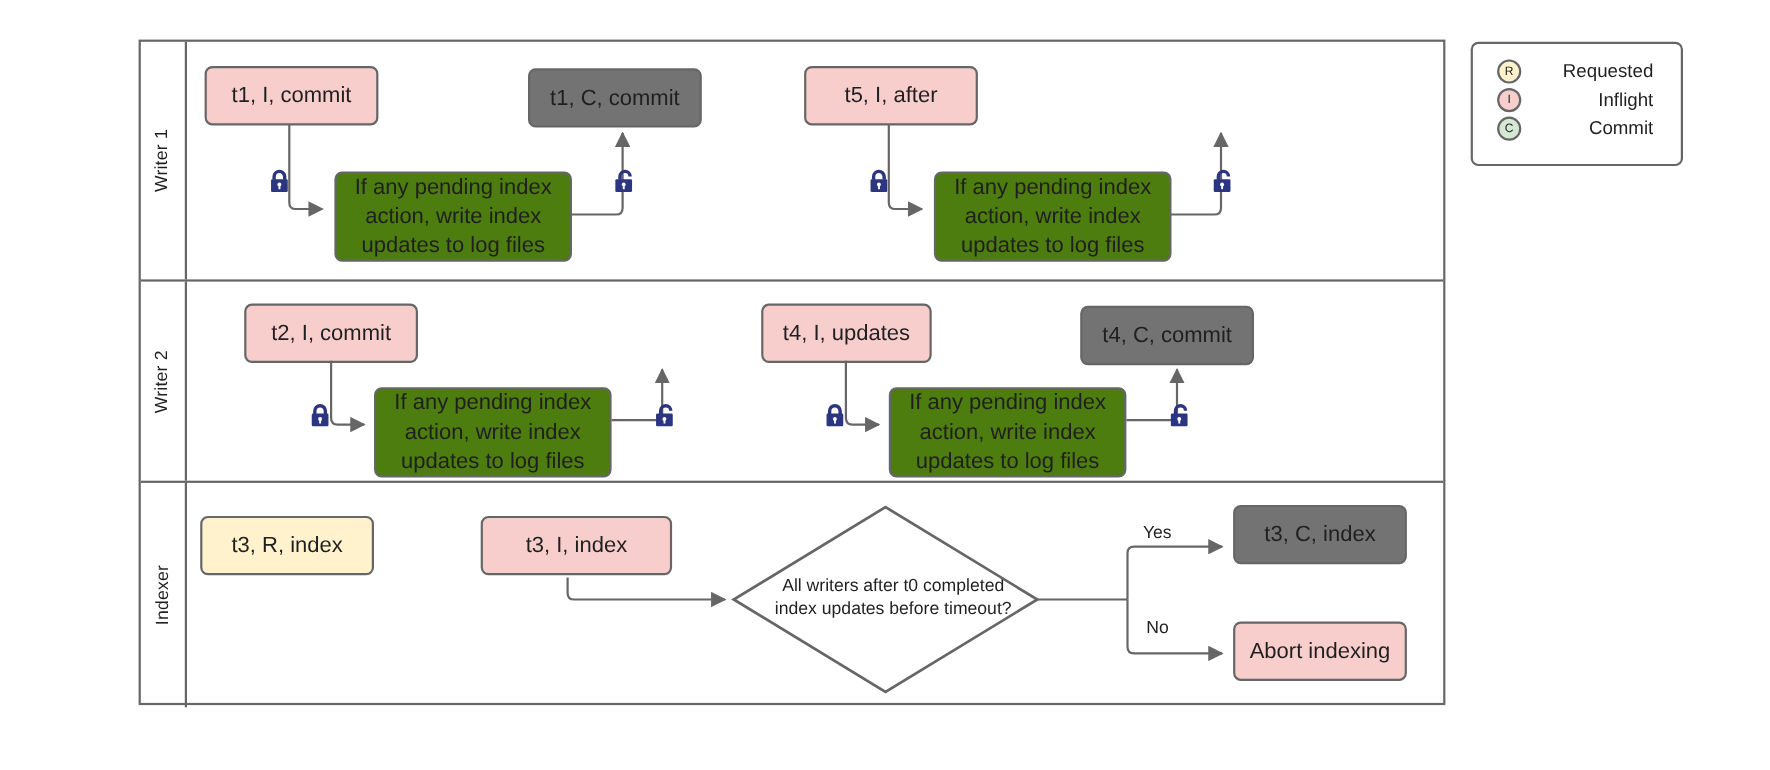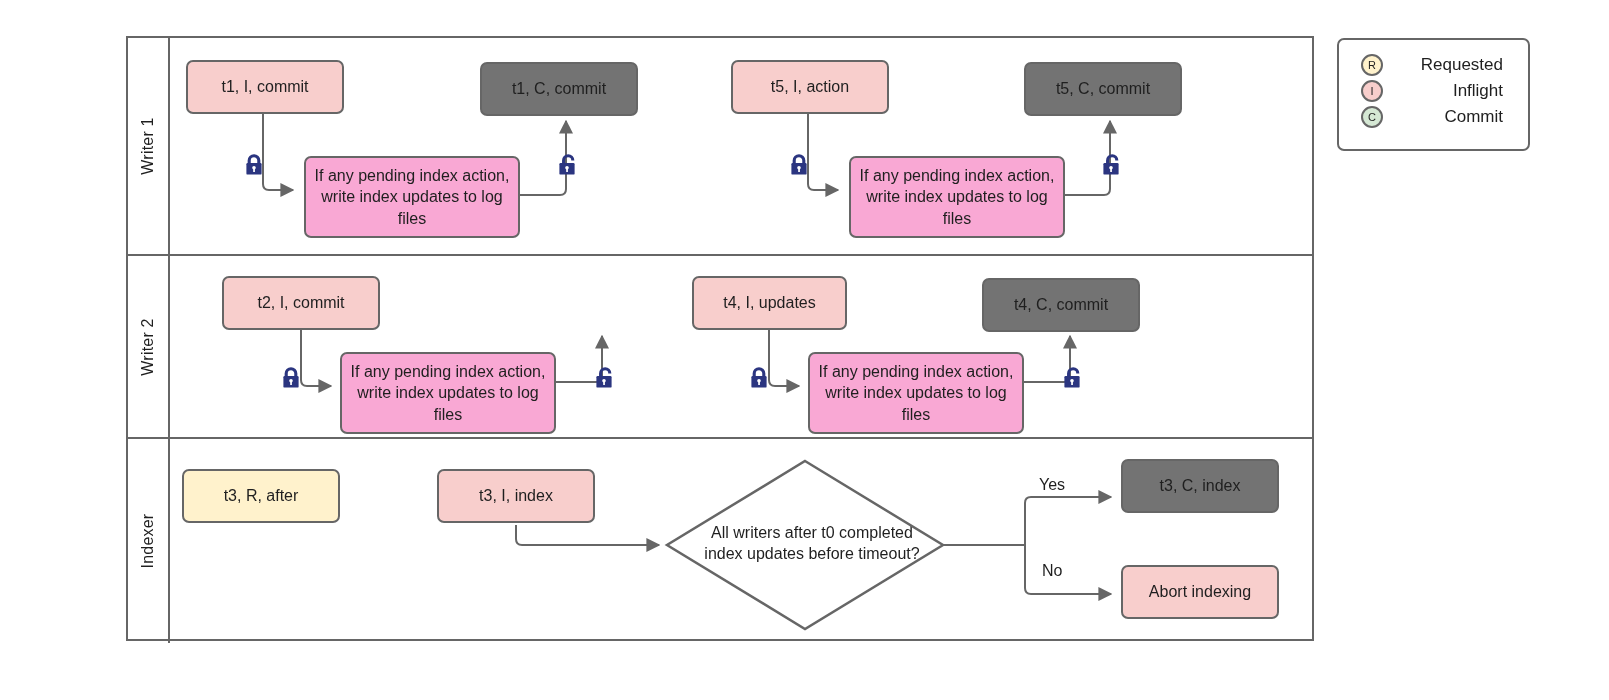--- a/index.html
+++ b/index.html
@@ -44,29 +44,29 @@
   .lane-body{position:absolute;left:42px;right:0;top:0;bottom:0;}
 
   
   .node{
     position:absolute;
     box-sizing:border-box;
     border:2px solid #666666;
     border-radius:7px;
     display:flex;align-items:center;justify-content:center;
     text-align:center;
-    font-size:16px;
+    font-size:20px;
     line-height:1.32;
     color:#1f1f1f;
     padding:2px 6px;
   }
   .node.inflight{background:#f8cecc;}
   .node.commit{background:#737373;}
   .node.requested{background:#fff2cc;}
-  .node.plain{background:#f9a8d4;}
+  .node.plain{background:#4d7c0f;}
   .node .txt{display:block;}
 
   
   .decision{
     position:absolute;
     text-decoration:underline;
   }
   .decision .dtext{
     position:absolute;
     left:0;top:0;width:100%;height:100%;
@@ -142,27 +142,24 @@
         <div class="node inflight" style="left:16px;top:22px;width:158px;height:54px;">
           <span class="txt">t1, I, commit</span>
         </div>
         <div class="node plain" style="left:134px;top:118px;width:216px;height:82px;">
           <span class="txt">If any pending index action, write index updates to log files</span>
         </div>
         <div class="node commit" style="left:310px;top:24px;width:158px;height:54px;">
           <span class="txt">t1, C, commit</span>
         </div>
         <div class="node inflight" style="left:561px;top:22px;width:158px;height:54px;">
-          <span class="txt">t5, I, action</span>
+          <span class="txt">t5, I, after</span>
         </div>
         <div class="node plain" style="left:679px;top:118px;width:216px;height:82px;">
           <span class="txt">If any pending index action, write index updates to log files</span>
-        </div>
-        <div class="node commit" style="left:854px;top:24px;width:158px;height:54px;">
-          <span class="txt">t5, C, commit</span>
         </div>
       </div>
     </div>
 
     <div class="lane" style="top:218px;height:183px;">
       <div class="lane-header">
         <span>Writer 2</span>
       </div>
       <div class="lane-body">
         <div class="node inflight" style="left:52px;top:20px;width:158px;height:54px;">
@@ -182,23 +179,23 @@
         </div>
       </div>
     </div>
 
     <div class="lane last" style="top:401px;height:204px;">
       <div class="lane-header">
         <span>Indexer</span>
       </div>
       <div class="lane-body">
         <div class="node requested" style="left:12px;top:30px;width:158px;height:54px;">
-          <span class="txt">t3, R, after</span>
-        </div>
-        <div class="node inflight" style="left:267px;top:30px;width:158px;height:54px;">
+          <span class="txt">t3, R, index</span>
+        </div>
+        <div class="node inflight" style="left:267px;top:30px;width:174px;height:54px;">
           <span class="txt">t3, I, index</span>
         </div>
         <div class="node commit" style="left:951px;top:20px;width:158px;height:54px;">
           <span class="txt">t3, C, index</span>
         </div>
         <div class="node inflight" style="left:951px;top:126px;width:158px;height:54px;">
           <span class="txt">Abort indexing</span>
         </div>
 
         <div class="decision" style="left:502px;top:18px;width:280px;height:172px;">

